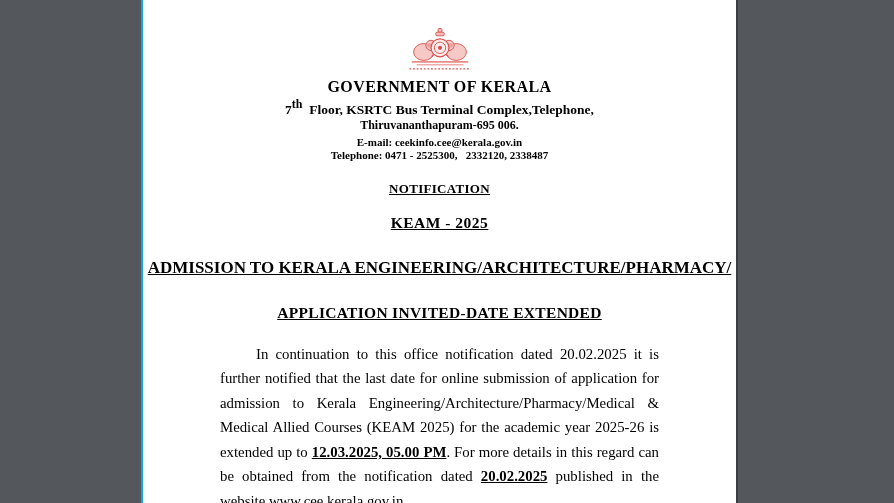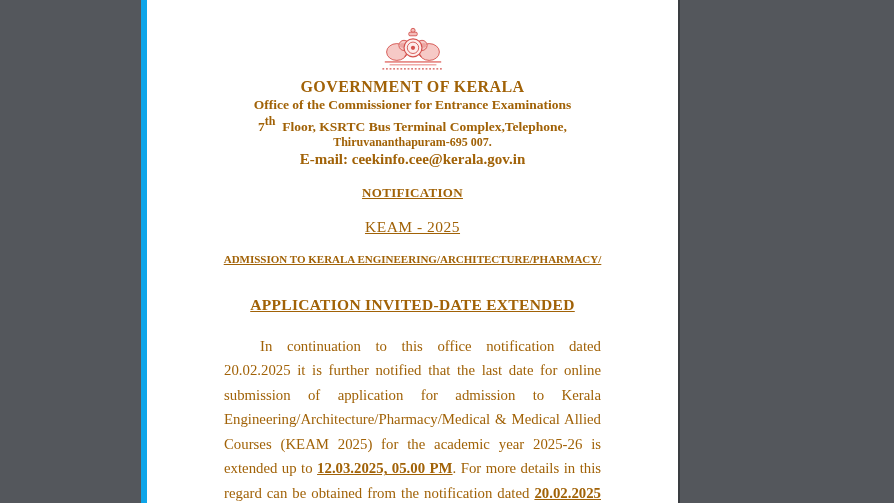--- a/index.html
+++ b/index.html
@@ -14,27 +14,27 @@
   .stage {
     position: relative;
     width: 894px;
     height: 503px;
     background: #54575c;
   }
   .paper {
     position: absolute;
     left: 141px;
     top: 0;
-    width: 539px;
+    width: 597px;
     height: 503px;
     background: #ffffff;
-    border-left: 6px solid #0ea5e9;
+    border-left: 2px solid #0ea5e9;
     border-right: 2px solid #3a3d41;
     box-sizing: border-box;
-    color: #a16207;
+    color: #000000;
   }
   .letterhead {
     text-align: center;
     padding-top: 26px;
   }
   .emblem-wrap {
     height: 48px;
     display: flex;
     justify-content: center;
     align-items: flex-start;
@@ -59,21 +59,21 @@
   .addr1 sup {
     font-size: 12px;
     font-weight: bold;
   }
   .addr2 {
     font-size: 12px;
     font-weight: bold;
     line-height: 14px;
   }
   .email-line {
-    font-size: 15px;
+    font-size: 11px;
     font-weight: bold;
     line-height: 13px;
     margin-top: 4px;
   }
   .phone-line {
     font-size: 11px;
     font-weight: bold;
     line-height: 13px;
   }
   .keep-spaces { white-space: pre-wrap; }
@@ -81,27 +81,27 @@
   .h-notification {
     margin-top: 19px;
     font-size: 13px;
     font-weight: bold;
     text-decoration: underline;
     letter-spacing: 0.3px;
   }
   .h-exam {
     margin-top: 17px;
     font-size: 15.5px;
-    font-weight: normal;
+    font-weight: bold;
     text-decoration: underline;
     letter-spacing: 0.5px;
   }
   .h-admission {
-    margin-top: 16px;
-    font-size: 11px;
+    margin-top: 28px;
+    font-size: 17px;
     font-weight: bold;
     line-height: 15px;
   }
   .h-admission span { text-decoration: underline; }
   .h-subject {
     margin-top: 29px;
     font-size: 15.5px;
     font-weight: bold;
     text-decoration: underline;
     letter-spacing: 0.3px;
@@ -144,24 +144,24 @@
             <circle cx="55" cy="35" r="9.5" stroke-width="1.5"></circle>
             <circle cx="55" cy="35" r="3.5" fill="#d4524e" stroke="none"></circle>
 
             <rect x="8" y="57" width="94" height="3" fill="#e8908c" stroke="none"></rect>
             <rect x="16" y="62" width="78" height="2.5" fill="#f0aca9" stroke="none"></rect>
             <line x1="4" y1="70" x2="106" y2="70" stroke-width="2" stroke-dasharray="3,3"></line>
           </g>
         </svg>
       </div>
       <div class="org-name">GOVERNMENT OF KERALA</div>
-      <div class="office-line">Office of the Commissioner for Entrance Examinations</div>
       <div class="addr1"><span>7</span><sup>th</sup><span class="keep-spaces">  Floor, KSRTC Bus Terminal Complex,Telephone,</span></div>
-      <div class="addr2">Thiruvananthapuram-695 007.</div>
+      <div class="addr2">Thiruvananthapuram-695 006.</div>
       <div class="email-line">E-mail: ceekinfo.cee@kerala.gov.in</div>
+      <div class="phone-line keep-spaces">Telephone: 0471 - 2525300,   2332120, 2338487</div>
     </div>
 
     <div class="headings">
       <div class="h-notification">NOTIFICATION</div>
       <div class="h-exam">KEAM - 2025</div>
       <div class="h-admission">
         <span>ADMISSION TO KERALA ENGINEERING/ARCHITECTURE/PHARMACY/</span><br>
       </div>
       <div class="h-subject">APPLICATION INVITED-DATE EXTENDED</div>
     </div>

